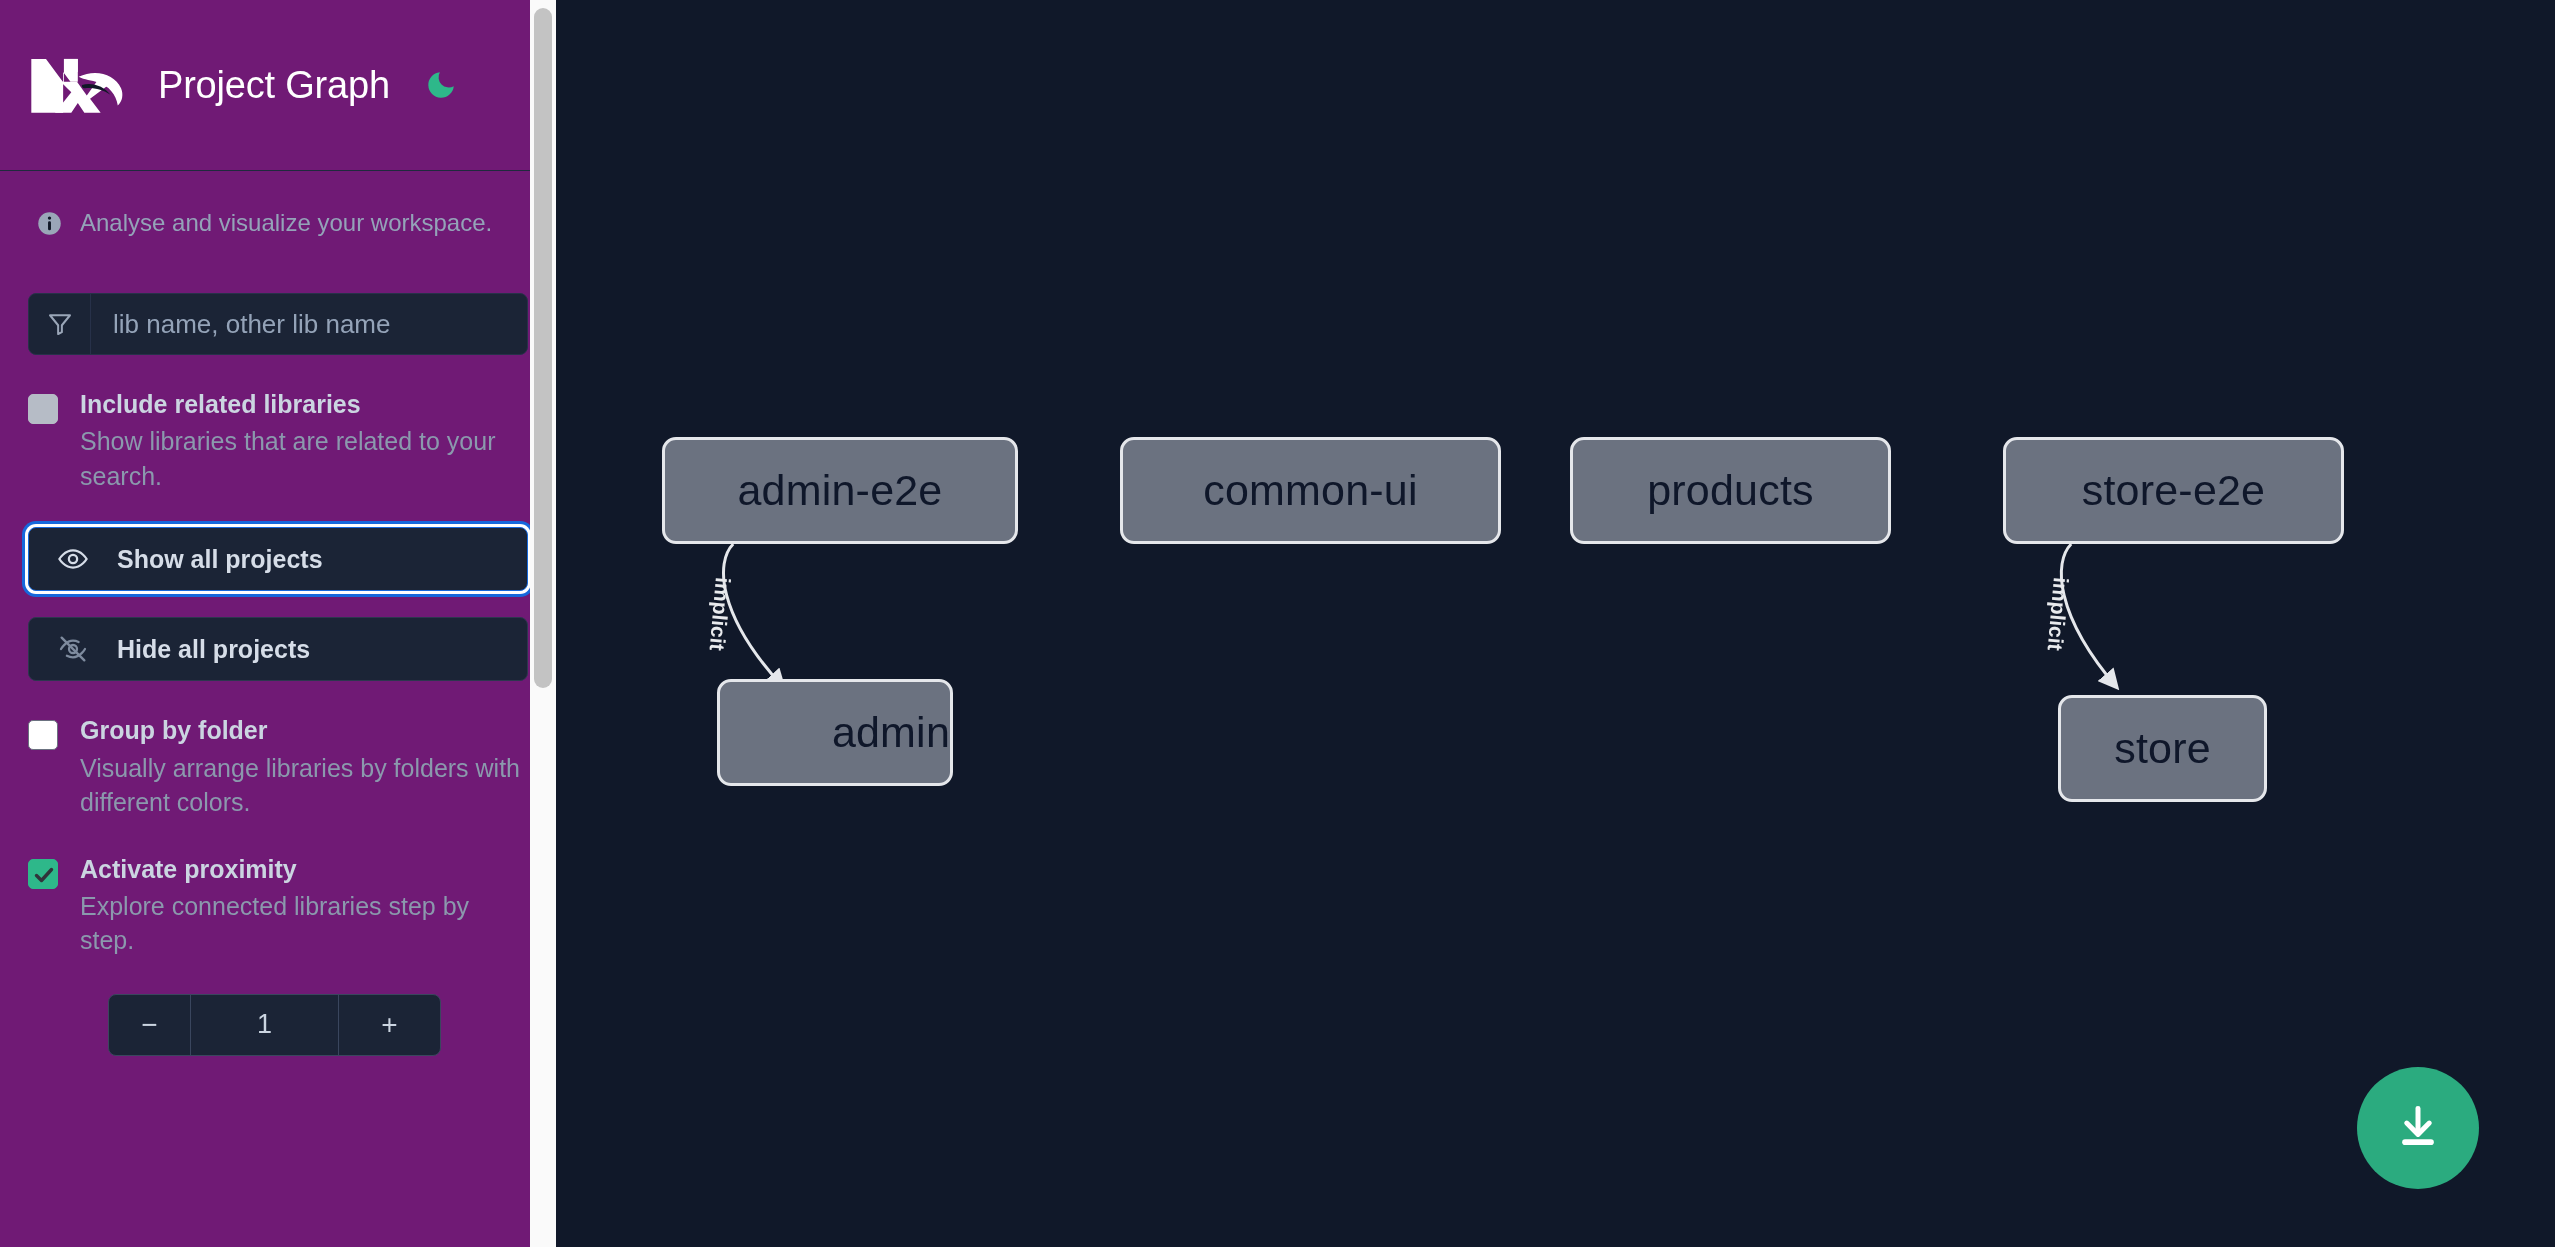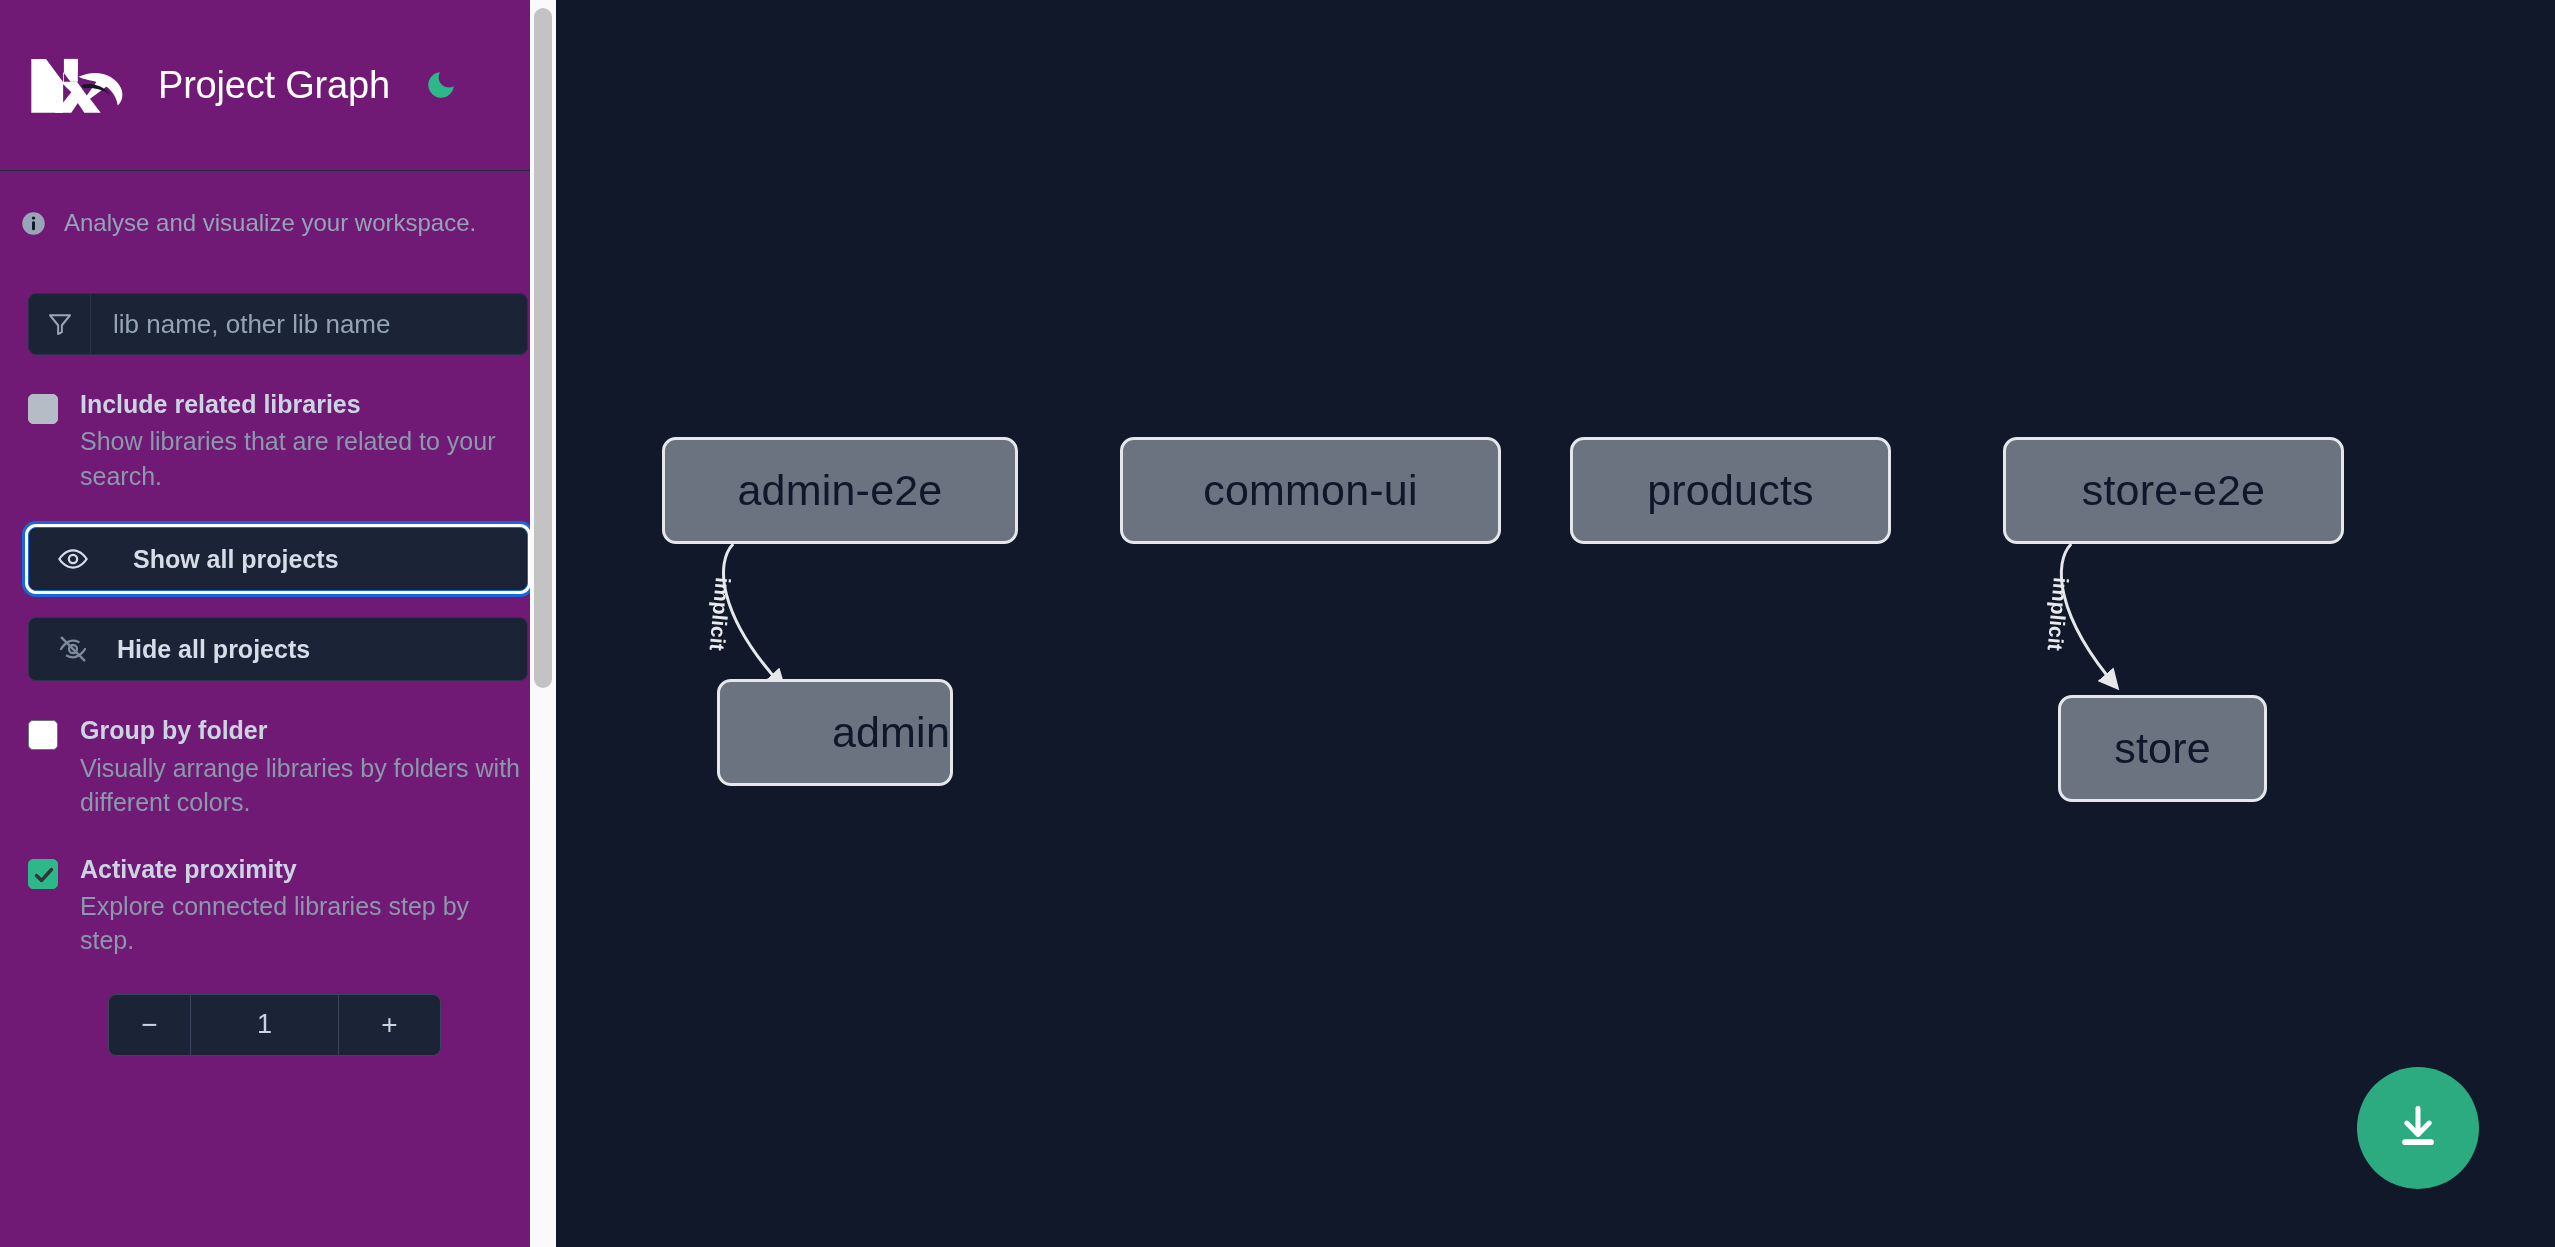--- a/index.html
+++ b/index.html
@@ -36,21 +36,21 @@
   }
   .theme-toggle {
     margin-left: 30px;
     width: 42px; height: 42px;
     display: flex; align-items: center; justify-content: center;
     cursor: pointer;
   }
 
   .sb-tagline {
     display: flex; align-items: center;
-    padding: 0 20px;
+    padding: 0 36px;
     height: 104px;
     gap: 17px;
   }
   .info-icon { width: 27px; height: 27px; flex: 0 0 auto; }
   .tagline-text { color: #94a3b8; font-size: 24px; white-space: nowrap; }
 
   .sb-body { padding: 0 28px; }
 
   
   .filter-row {
@@ -123,21 +123,21 @@
     cursor: pointer;
     margin-top: 26px;
     position: relative;
   }
   .btn-wide .bicon { width: 38px; flex: 0 0 38px; display: flex; align-items: center; }
   .btn-wide .blabel { margin-left: 22px; white-space: nowrap; }
   .btn-wide.focused {
     border-color: #1668dc;
     box-shadow: 0 0 0 3px #ffffff, 0 0 0 6px #1668dc;
   }
-  #show-all-projects { margin-top: 34px; gap: 16px; }
+  #show-all-projects { margin-top: 34px; }
 
   
   .stepper {
     display: flex;
     margin-top: 36px;
     height: 62px;
     width: 333px;
     margin-left: 80px;
     border: 1px solid #3a465e;
     border-radius: 8px;

